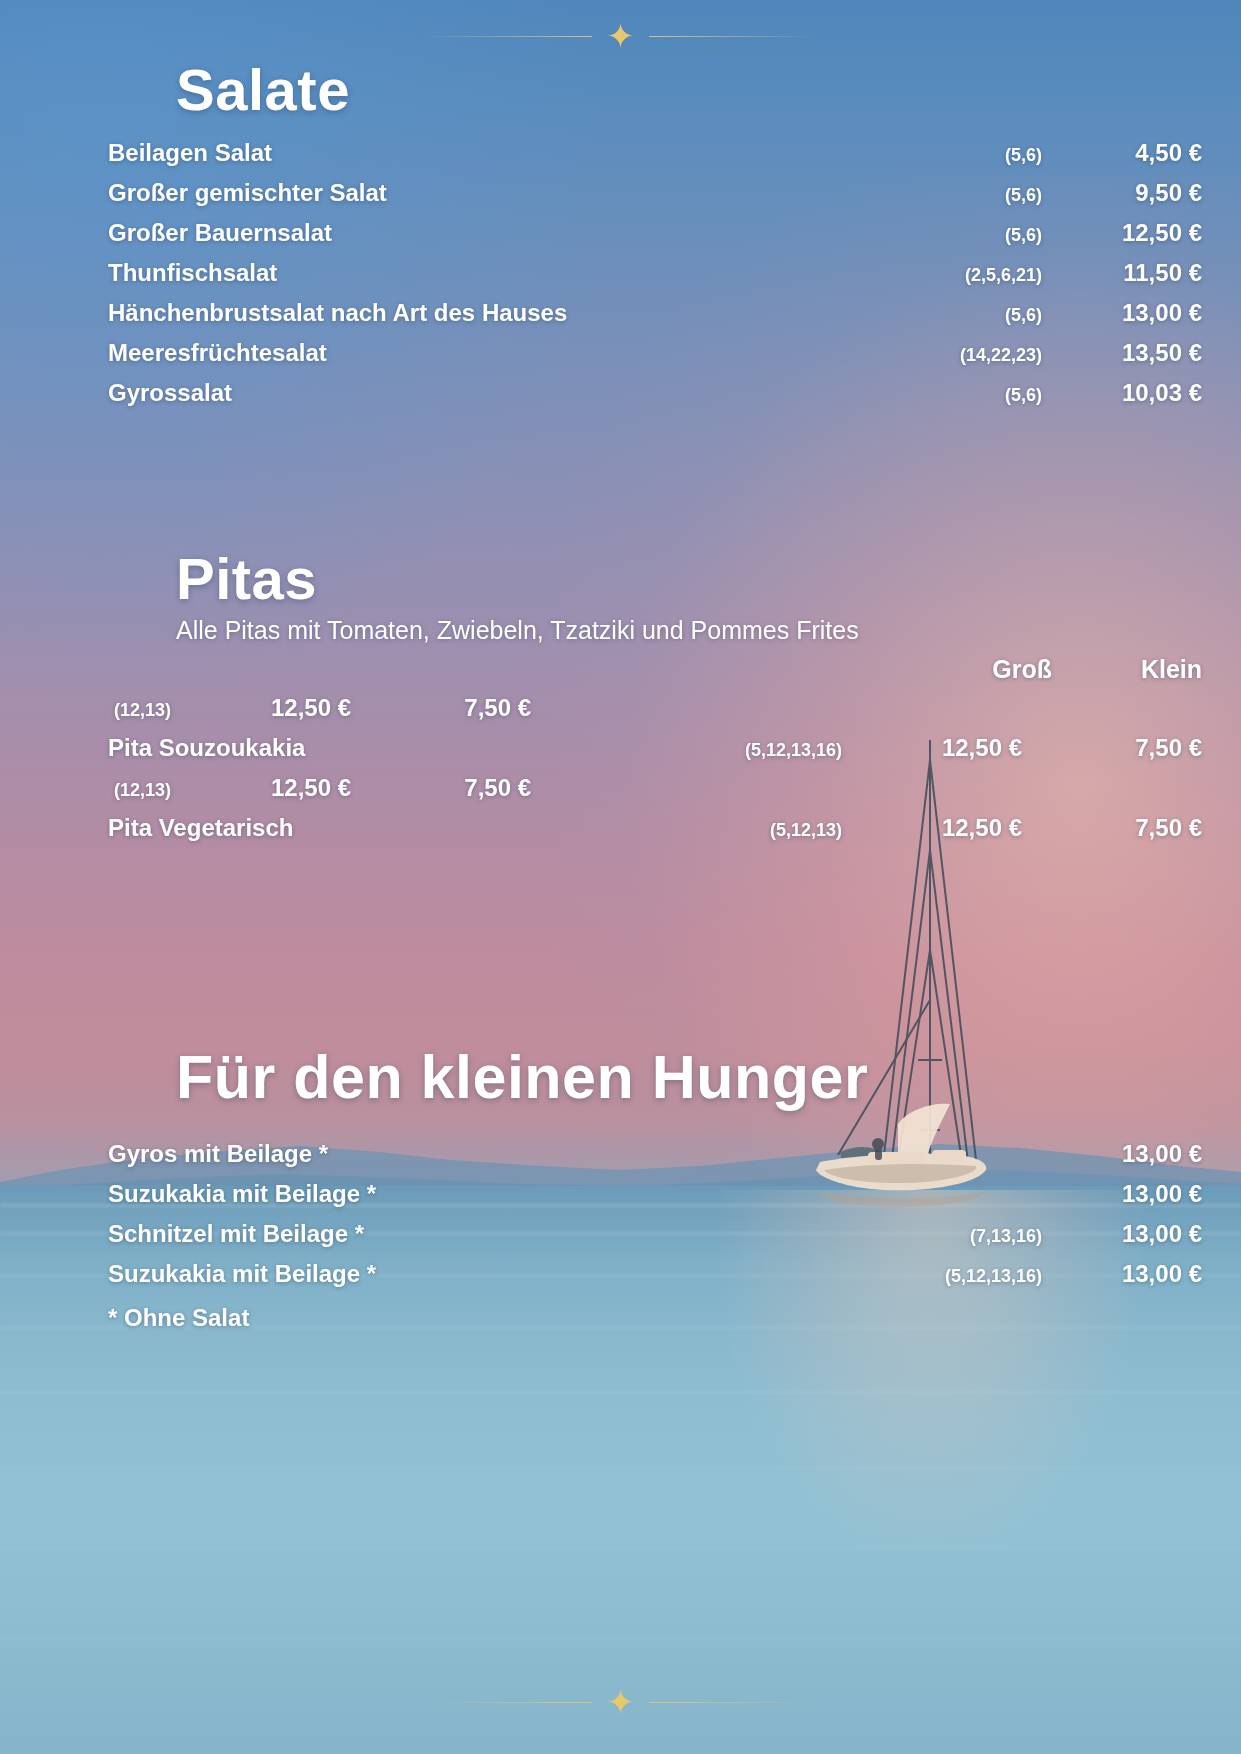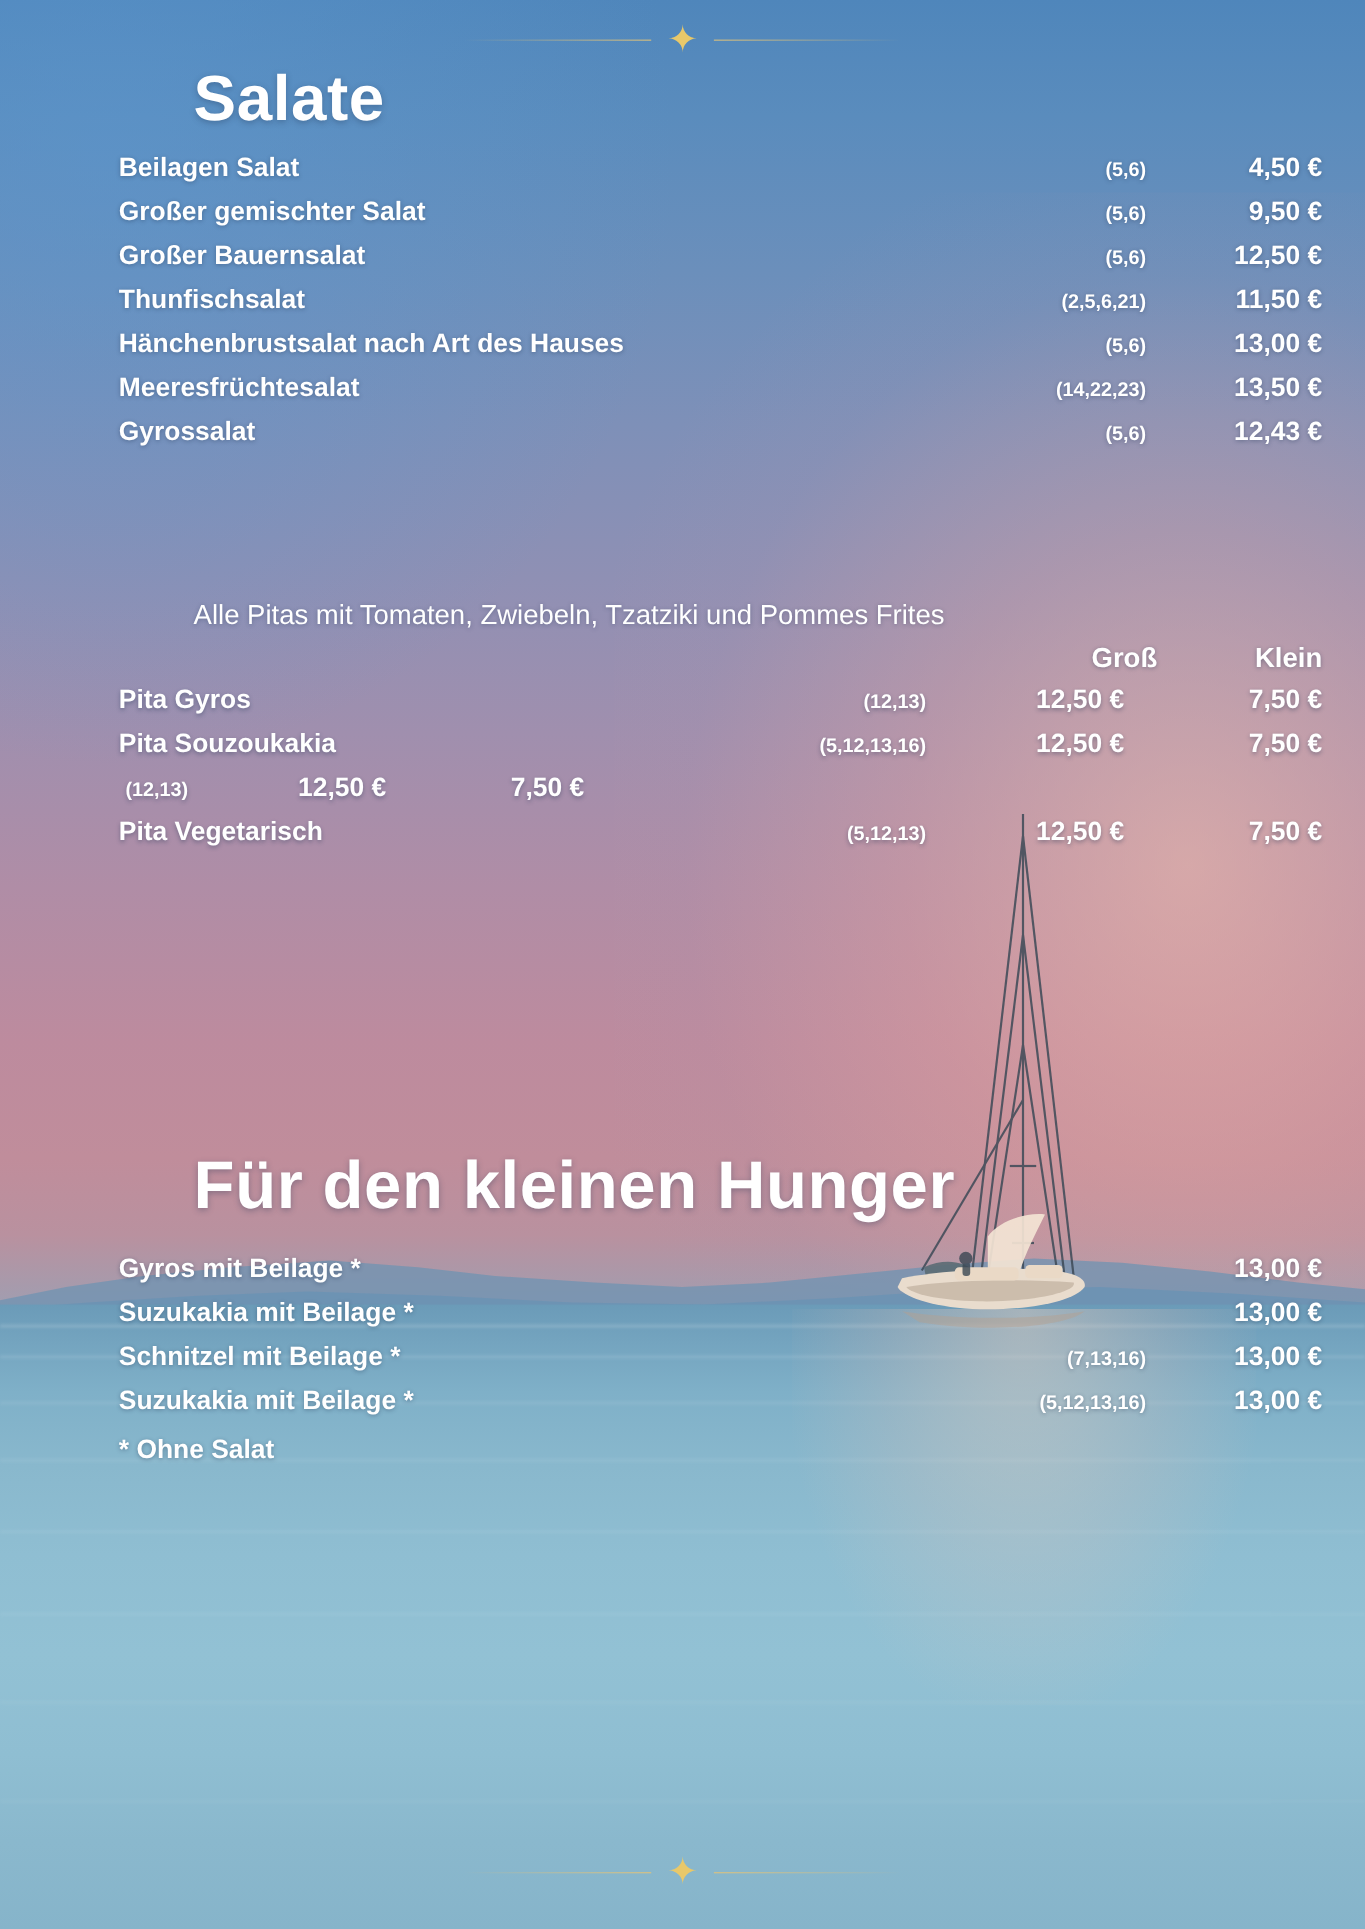--- a/index.html
+++ b/index.html
@@ -340,39 +340,39 @@
 
         <div class="row">
           <span class="name">Meeresfrüchtesalat</span>
           <span class="allerg tight">(14,22,23)</span>
           <span class="price single">13,50 €</span>
         </div>
 
         <div class="row">
           <span class="name">Gyrossalat</span>
           <span class="allerg">(5,6)</span>
-          <span class="price single">12,43 €</span>
+          <span class="price single">10,03 €</span>
         </div>
 
       </div>
     </section>
 
     <section class="section" style="top: 545px;">
+      <h1 class="section-title">Pitas</h1>
       <p class="section-sub">Alle Pitas mit Tomaten, Zwiebeln, Tzatziki und Pommes Frites</p>
 
       <div class="col-head">
         <span class="spacer"></span>
         <span class="h">Groß</span>
         <span class="h">Klein</span>
       </div>
 
       <div class="rows" style="margin-top:2px;">
 
         <div class="row">
-          <span class="name">Pita Gyros</span>
           <span class="allerg">(12,13)</span>
           <span class="price gross">12,50 €</span>
           <span class="price klein">7,50 €</span>
         </div>
 
         <div class="row">
           <span class="name">Pita Souzoukakia</span>
           <span class="allerg">(5,12,13,16)</span>
           <span class="price gross">12,50 €</span>
           <span class="price klein">7,50 €</span>

